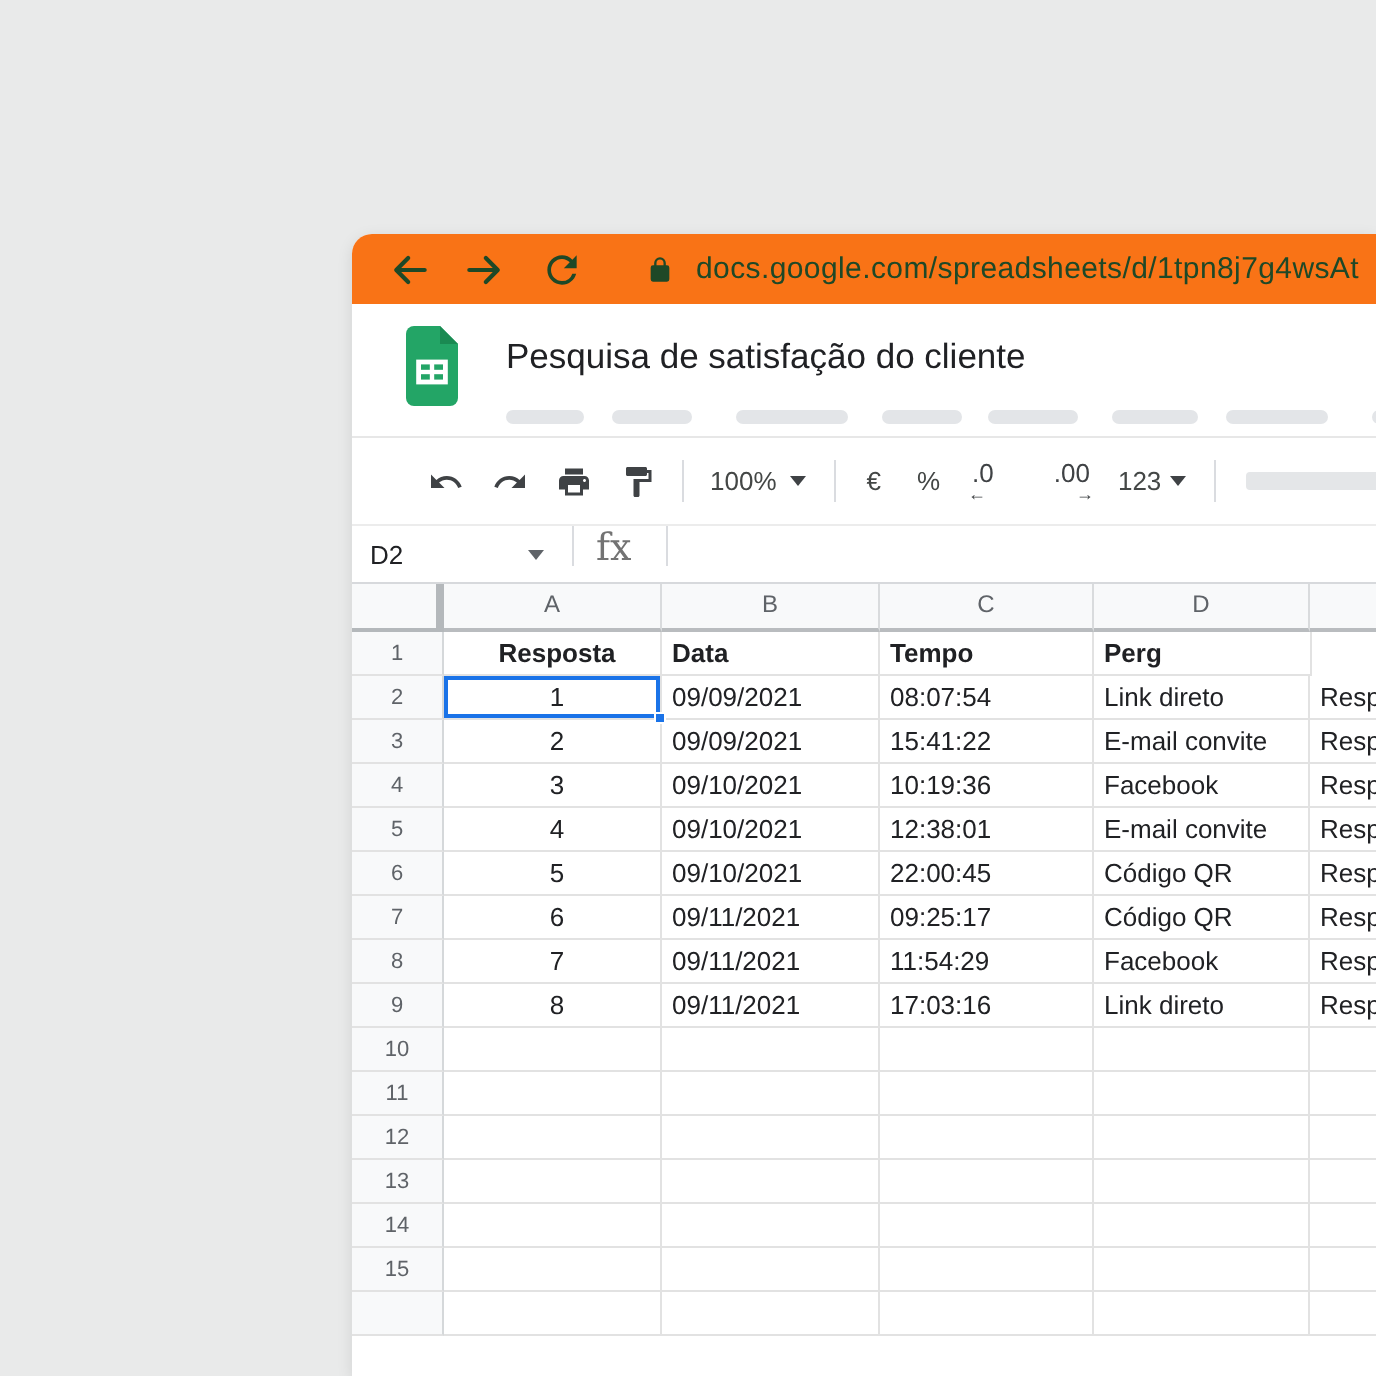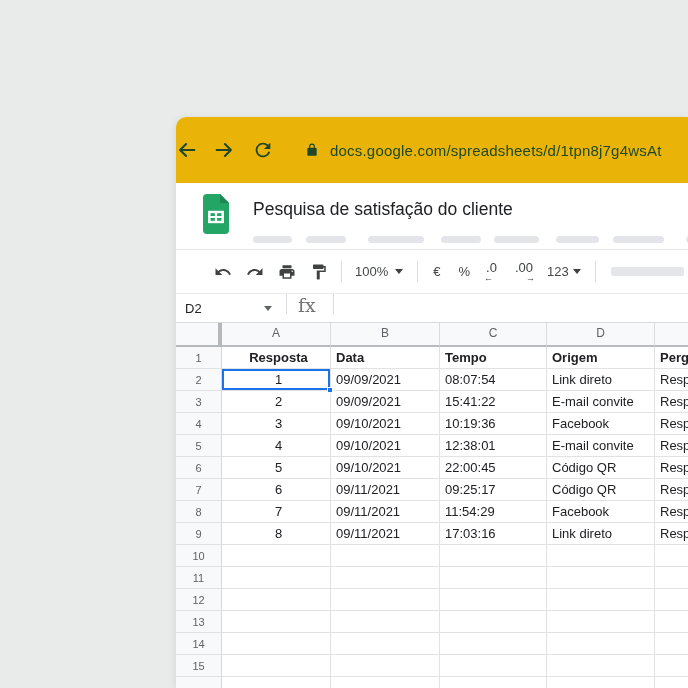--- a/index.html
+++ b/index.html
@@ -6,21 +6,21 @@
   html,body { width:688px; height:688px; overflow:hidden; }
   body { background:#e9eaea; position:relative; font-family:"Liberation Sans", sans-serif; }
 
   .window {
     position:absolute; left:176px; top:117px; width:512px; height:571px;
     background:#ffffff; border-top-left-radius:10px; overflow:hidden;
     box-shadow:0 2px 8px rgba(0,0,0,0.10);
   }
 
   
-  .browser-bar { height:66px; background:#eab308; display:flex; align-items:center; }
+  .browser-bar { height:35px; background:#f97316; display:flex; align-items:center; padding-left:18px; }
   .browser-bar svg { display:block; }
   .nav-btn { width:22px; height:22px; flex:none; }
   .lock { width:14px; height:16px; flex:none; margin-left:31px; }
   .url {
     margin-left:11px; font-size:15px; color:#1e4827; letter-spacing:0.2px;
     white-space:nowrap; overflow:hidden; flex:1;
   }
 
   
   .title-area { height:67px; background:#fff; position:relative; border-bottom:1px solid #e7e7e7; }
@@ -136,21 +136,21 @@
     <span class="sep" style="margin-left:13px"></span>
     <span class="tb-text" style="margin-left:13px">100%</span>
     <span class="tri" style="margin-left:7px"></span>
     <span class="sep" style="margin-left:14px"></span>
     <span class="tb-text" style="margin-left:15px">€</span>
     <span class="tb-text" style="margin-left:18px">%</span>
     <span class="dec left" style="margin-left:16px">
       <span class="dec-t">.0</span>
       <span class="dec-a">←</span>
     </span>
-    <span class="dec right" style="margin-left:18px">
+    <span class="dec right" style="margin-left:30px">
       <span class="dec-t">.00</span>
       <span class="dec-a">→</span>
     </span>
     <span class="tb-text" style="margin-left:14px">123</span>
     <span class="tri" style="margin-left:4px"></span>
     <span class="sep" style="margin-left:14px"></span>
     <span class="tb-pill" style="margin-left:15px"></span>
 
   </div>
 
@@ -172,21 +172,20 @@
         <div class="cell colhdr w2">B</div>
         <div class="cell colhdr w3">C</div>
         <div class="cell colhdr w4">D</div>
         <div class="cell colhdr w5">E</div>
       </div>
       <div class="g-row">
         <div class="cell rowhdr w0">1</div>
         <div class="cell w1 bold">Resposta</div>
         <div class="cell w2 bold">Data</div>
         <div class="cell w3 bold">Tempo</div>
-        <div class="cell w4 bold">Origem</div>
         <div class="cell w5 bold">Perg</div>
       </div>
       <div class="g-row">
         <div class="cell rowhdr w0">2</div>
         <div class="cell w1 selected">1<div class="handle"></div></div>
         <div class="cell w2">09/09/2021</div>
         <div class="cell w3">08:07:54</div>
         <div class="cell w4">Link direto</div>
         <div class="cell w5">Resp</div>
       </div>

